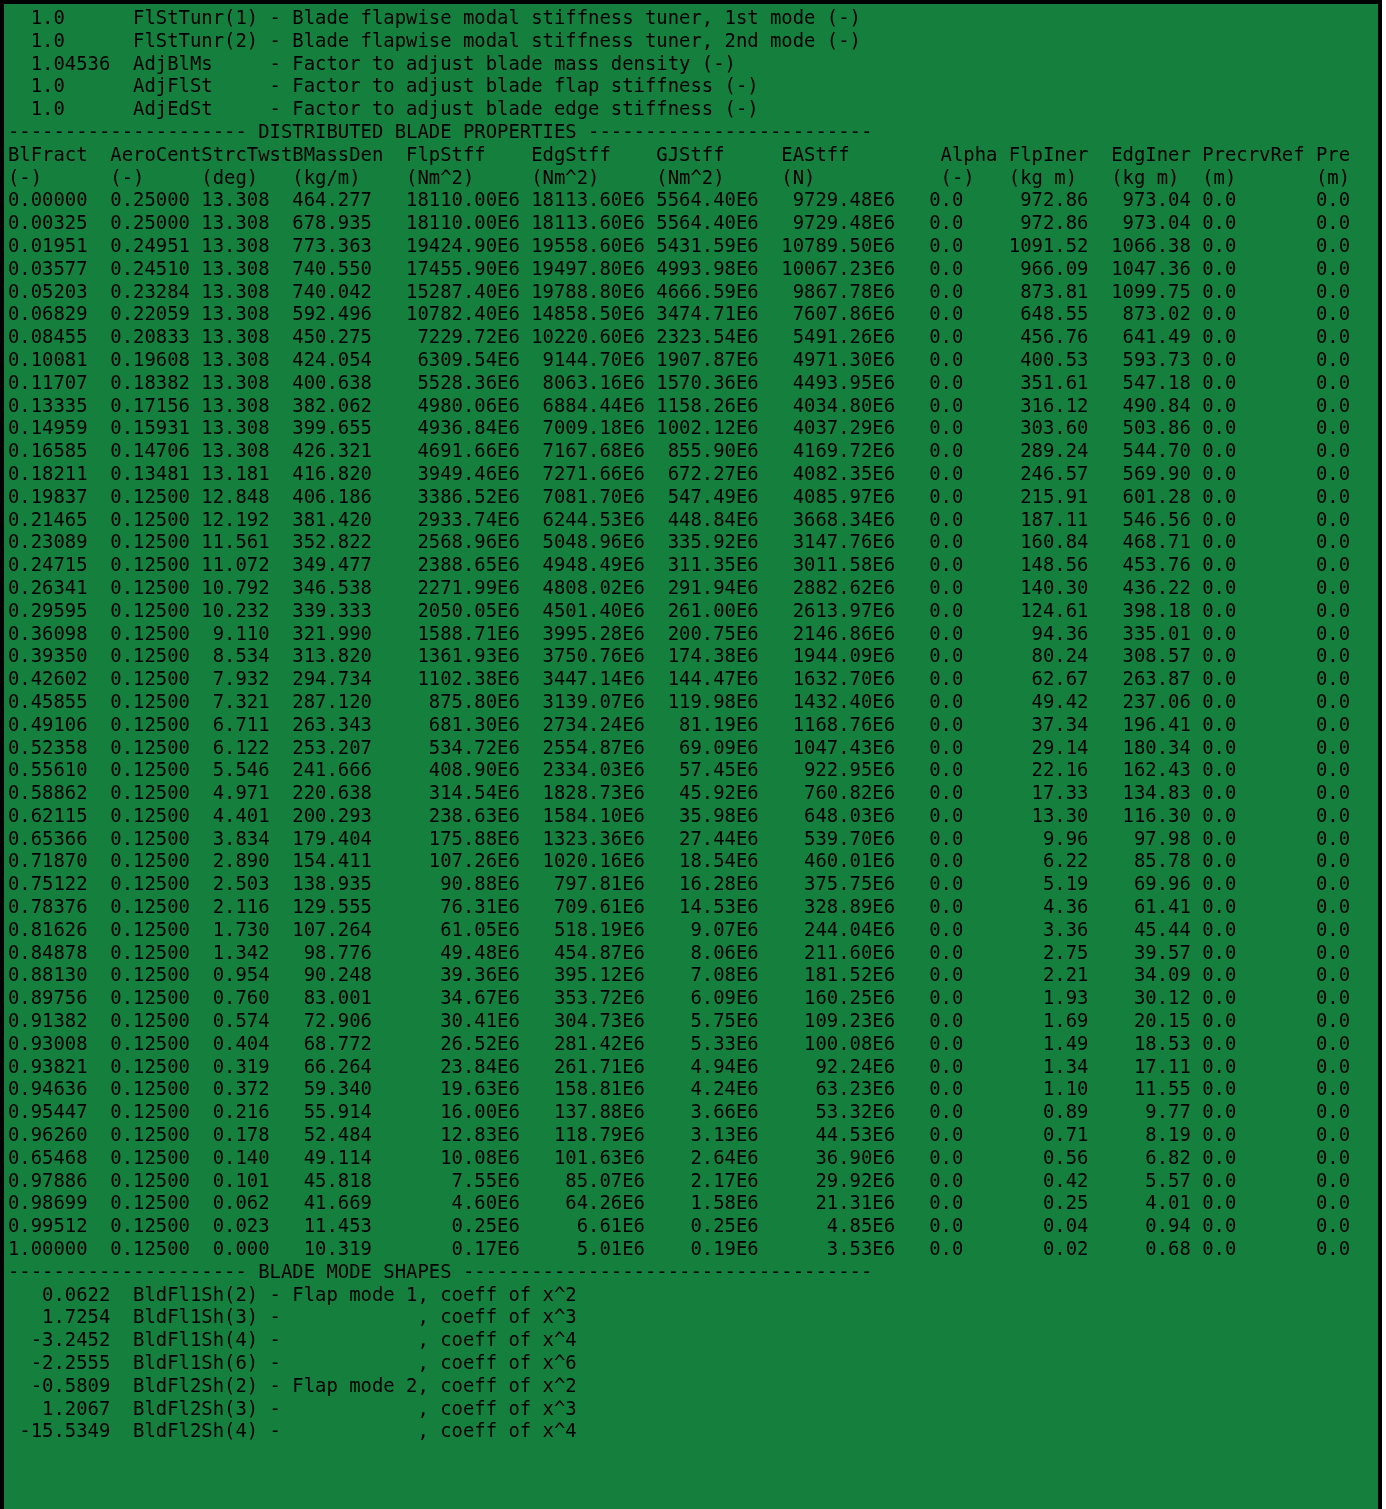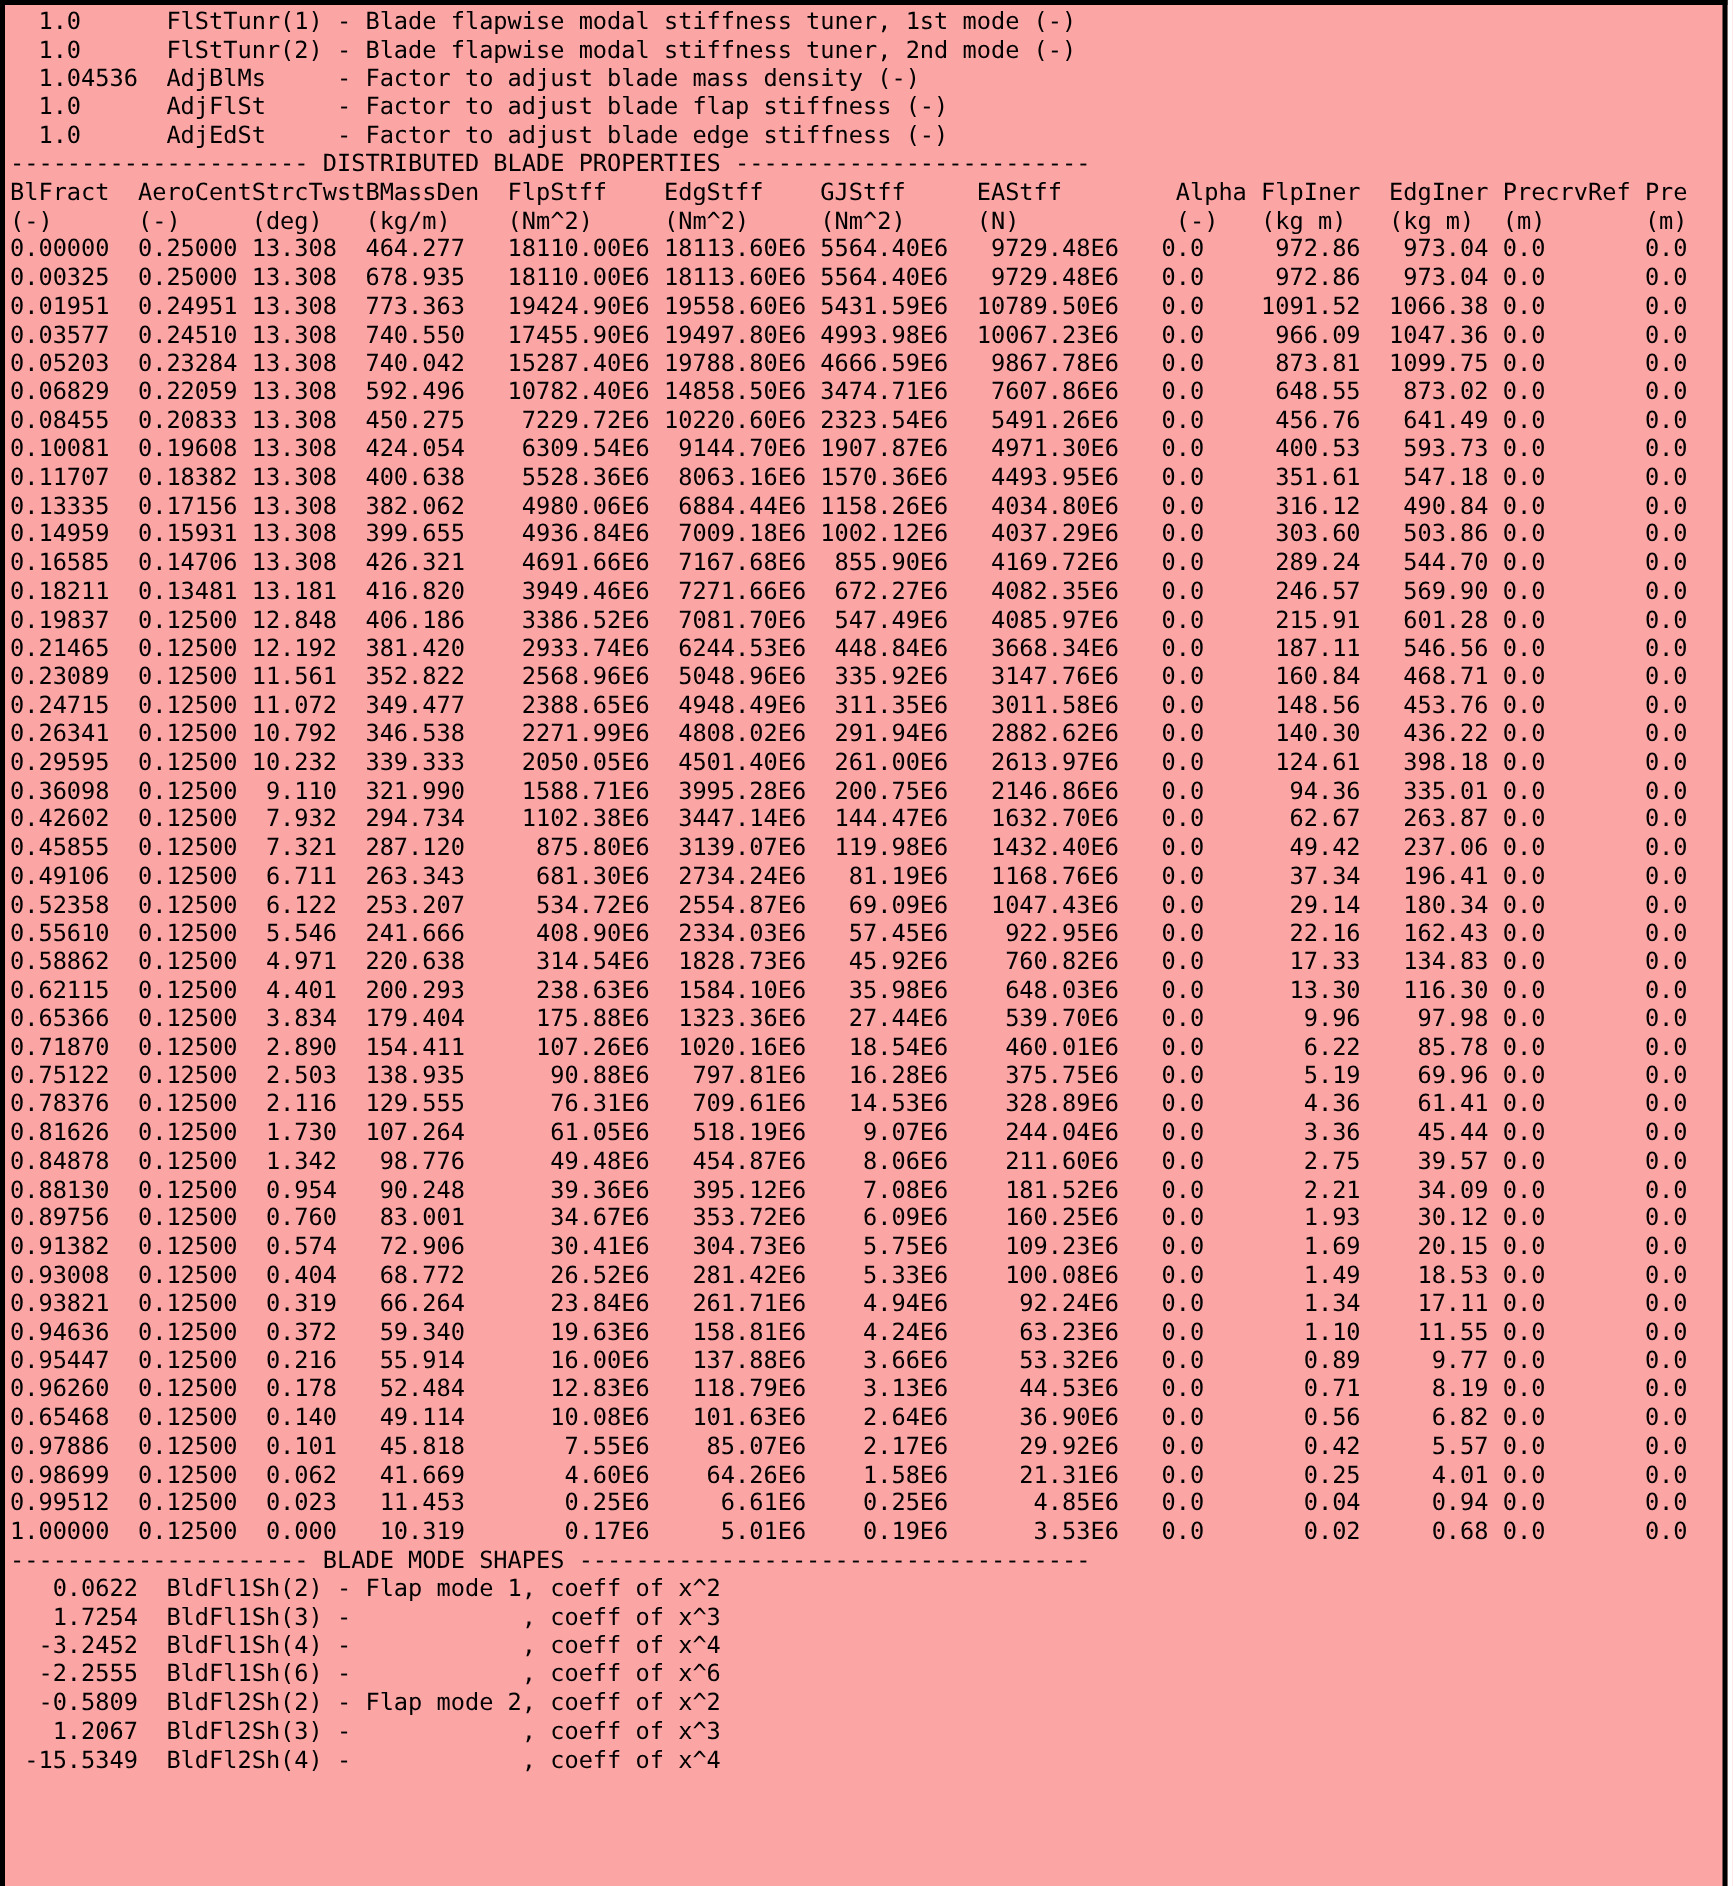--- a/index.html
+++ b/index.html
@@ -5,21 +5,21 @@
   html, body { margin: 0; padding: 0; background: #ffffff; }
   body { width: 1386px; height: 1509px; overflow: hidden; }
   .doc {
     box-sizing: border-box;
     width: 1382px;
     height: 1509px;
     border: 4px solid #000000;
     border-bottom: none;
     padding: 2px 0 0 4px;
     overflow: hidden;
-    background: #fca5a5;
+    background: #15803d;
   }
   .line {
     white-space: pre;
     font-family: "DejaVu Sans Mono", "Liberation Mono", monospace;
     font-size: 18.9px;
     line-height: 22.8px;
     height: 22.8px;
     color: #000000;
     letter-spacing: 0;
   }
@@ -56,20 +56,21 @@
       <div class="line">0.14959  0.15931 13.308  399.655    4936.84E6  7009.18E6 1002.12E6   4037.29E6   0.0     303.60   503.86 0.0       0.0</div>
       <div class="line">0.16585  0.14706 13.308  426.321    4691.66E6  7167.68E6  855.90E6   4169.72E6   0.0     289.24   544.70 0.0       0.0</div>
       <div class="line">0.18211  0.13481 13.181  416.820    3949.46E6  7271.66E6  672.27E6   4082.35E6   0.0     246.57   569.90 0.0       0.0</div>
       <div class="line">0.19837  0.12500 12.848  406.186    3386.52E6  7081.70E6  547.49E6   4085.97E6   0.0     215.91   601.28 0.0       0.0</div>
       <div class="line">0.21465  0.12500 12.192  381.420    2933.74E6  6244.53E6  448.84E6   3668.34E6   0.0     187.11   546.56 0.0       0.0</div>
       <div class="line">0.23089  0.12500 11.561  352.822    2568.96E6  5048.96E6  335.92E6   3147.76E6   0.0     160.84   468.71 0.0       0.0</div>
       <div class="line">0.24715  0.12500 11.072  349.477    2388.65E6  4948.49E6  311.35E6   3011.58E6   0.0     148.56   453.76 0.0       0.0</div>
       <div class="line">0.26341  0.12500 10.792  346.538    2271.99E6  4808.02E6  291.94E6   2882.62E6   0.0     140.30   436.22 0.0       0.0</div>
       <div class="line">0.29595  0.12500 10.232  339.333    2050.05E6  4501.40E6  261.00E6   2613.97E6   0.0     124.61   398.18 0.0       0.0</div>
       <div class="line">0.36098  0.12500  9.110  321.990    1588.71E6  3995.28E6  200.75E6   2146.86E6   0.0      94.36   335.01 0.0       0.0</div>
+      <div class="line">0.39350  0.12500  8.534  313.820    1361.93E6  3750.76E6  174.38E6   1944.09E6   0.0      80.24   308.57 0.0       0.0</div>
       <div class="line">0.42602  0.12500  7.932  294.734    1102.38E6  3447.14E6  144.47E6   1632.70E6   0.0      62.67   263.87 0.0       0.0</div>
       <div class="line">0.45855  0.12500  7.321  287.120     875.80E6  3139.07E6  119.98E6   1432.40E6   0.0      49.42   237.06 0.0       0.0</div>
       <div class="line">0.49106  0.12500  6.711  263.343     681.30E6  2734.24E6   81.19E6   1168.76E6   0.0      37.34   196.41 0.0       0.0</div>
       <div class="line">0.52358  0.12500  6.122  253.207     534.72E6  2554.87E6   69.09E6   1047.43E6   0.0      29.14   180.34 0.0       0.0</div>
       <div class="line">0.55610  0.12500  5.546  241.666     408.90E6  2334.03E6   57.45E6    922.95E6   0.0      22.16   162.43 0.0       0.0</div>
       <div class="line">0.58862  0.12500  4.971  220.638     314.54E6  1828.73E6   45.92E6    760.82E6   0.0      17.33   134.83 0.0       0.0</div>
       <div class="line">0.62115  0.12500  4.401  200.293     238.63E6  1584.10E6   35.98E6    648.03E6   0.0      13.30   116.30 0.0       0.0</div>
       <div class="line">0.65366  0.12500  3.834  179.404     175.88E6  1323.36E6   27.44E6    539.70E6   0.0       9.96    97.98 0.0       0.0</div>
       <div class="line">0.71870  0.12500  2.890  154.411     107.26E6  1020.16E6   18.54E6    460.01E6   0.0       6.22    85.78 0.0       0.0</div>
       <div class="line">0.75122  0.12500  2.503  138.935      90.88E6   797.81E6   16.28E6    375.75E6   0.0       5.19    69.96 0.0       0.0</div>

